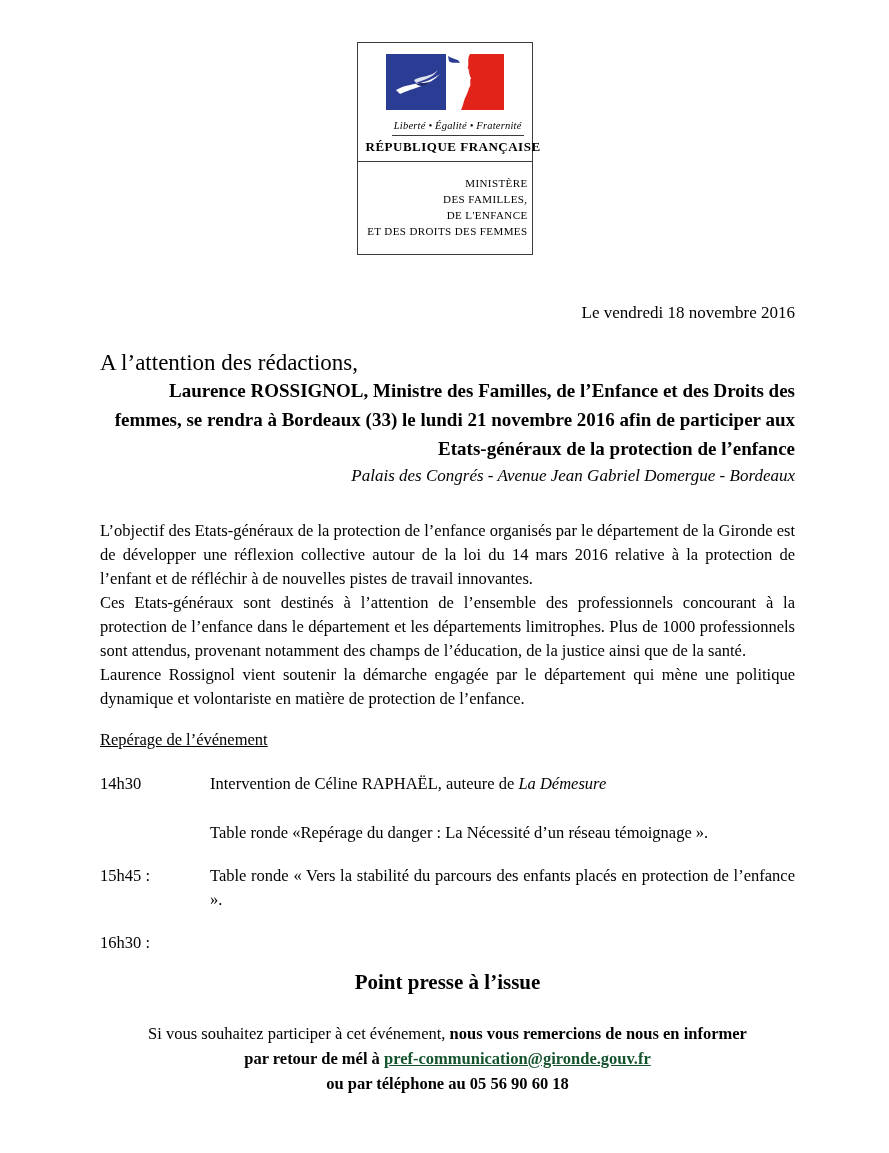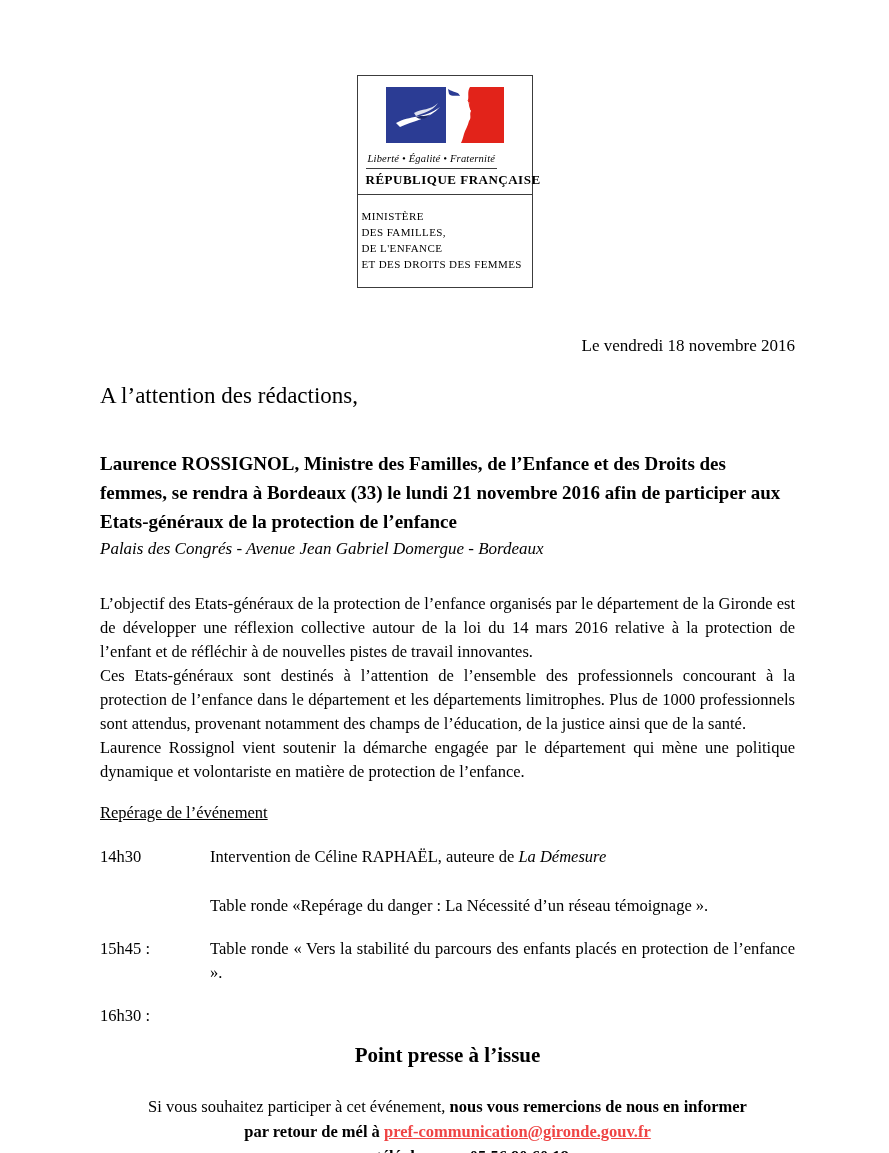--- a/index.html
+++ b/index.html
@@ -3,58 +3,58 @@
 <meta charset="utf-8">
 <style>
   html,body{margin:0;padding:0;background:#ffffff;}
   .page{
     width:889px;height:1153px;background:#ffffff;color:#000;
     position:relative;overflow:hidden;
     font-family:"Liberation Serif", serif;
   }
   
   .logo-block{
-    width:174px;margin:75px auto 0;border:1px solid #3c3c3c;text-align:left;
+    width:174px;margin:42px auto 0;border:1px solid #3c3c3c;text-align:right;
     background:#fff;
     font-family:Liberation Serif, serif;
   }
   .logo-top{padding:11px 8px 7px;}
   .flag-svg{width:118px;height:56px;display:block;margin:0 auto 5px;}
   .tagline{
     font-style:italic;font-size:10.5px;line-height:13px;letter-spacing:0.2px;
     display:inline-block;padding:0 2px 3px;border-bottom:1px solid #3c3c3c;margin-bottom:3px;
     white-space:nowrap;
   }
   .republic{font-size:13px;line-height:15px;font-weight:700;letter-spacing:0.5px;white-space:nowrap;}
   .logo-bottom{
     border-top:1px solid #3c3c3c;padding:13px 4px 15px;
     font-size:11px;line-height:16px;letter-spacing:0.4px;
   }
   
   .content{padding:0 94px 0 100px;}
   .date-line{margin-top:48px;font-size:17px;text-align:right;}
   .salutation{margin-top:27px;font-size:23px;}
-  .title-block{margin-top:40px;text-align:left;}
+  .title-block{text-align:right;}
   .title-main{font-weight:700;font-size:19px;line-height:29px;}
   .title-venue{font-style:italic;font-size:17px;line-height:24px;margin-top:1px;}
   .body-block{margin-top:31px;font-size:16.5px;line-height:24px;text-align:justify;}
   .body-block p{margin:0;}
   .sched-heading{margin-top:17px;font-size:16.5px;line-height:24px;text-decoration:underline;}
   .sched-row{display:flex;font-size:16.5px;line-height:24px;}
   .sched-row.r1{margin-top:20px;}
   .sched-row.r2{margin-top:25px;}
   .sched-row.r3{margin-top:19px;}
   .sched-row.r4{margin-top:19px;}
   .sched-time{flex:0 0 110px;}
   .sched-text{flex:1;text-align:justify;}
   .i{font-style:italic;}
   .b{font-weight:700;}
   .press-point{margin-top:15px;text-align:center;font-weight:700;font-size:21px;line-height:24px;}
   .footer-block{margin-top:27px;text-align:center;font-size:16.5px;line-height:25px;}
-  .email-link{color:#ef4444;font-weight:700;text-decoration:underline;cursor:pointer;}
+  .email-link{color:#14532d;font-weight:700;text-decoration:underline;cursor:pointer;}
 </style>
 </head>
 <body>
 
 <div class="page">
 
   <div class="logo-block">
     <div class="logo-top">
       <svg class="flag-svg" viewBox="0 0 118 56" aria-hidden="true">
         <rect x="0" y="0" width="60" height="56" fill="#2b3c94"></rect>

